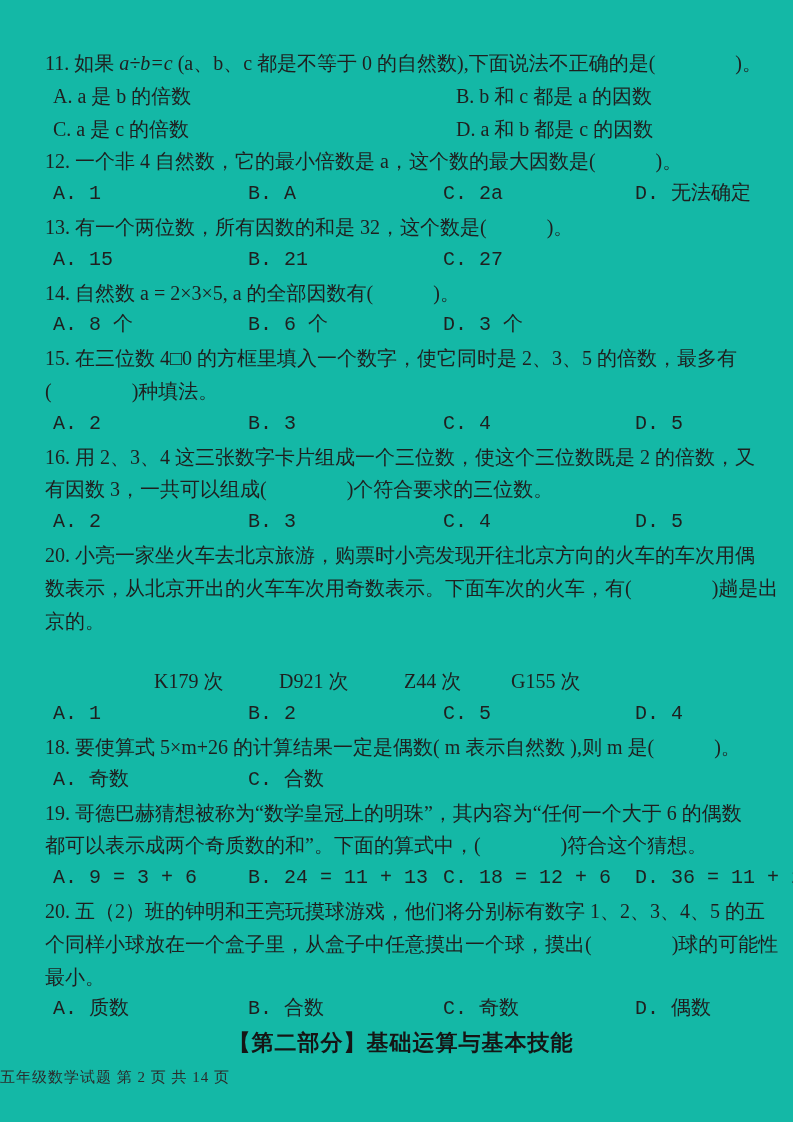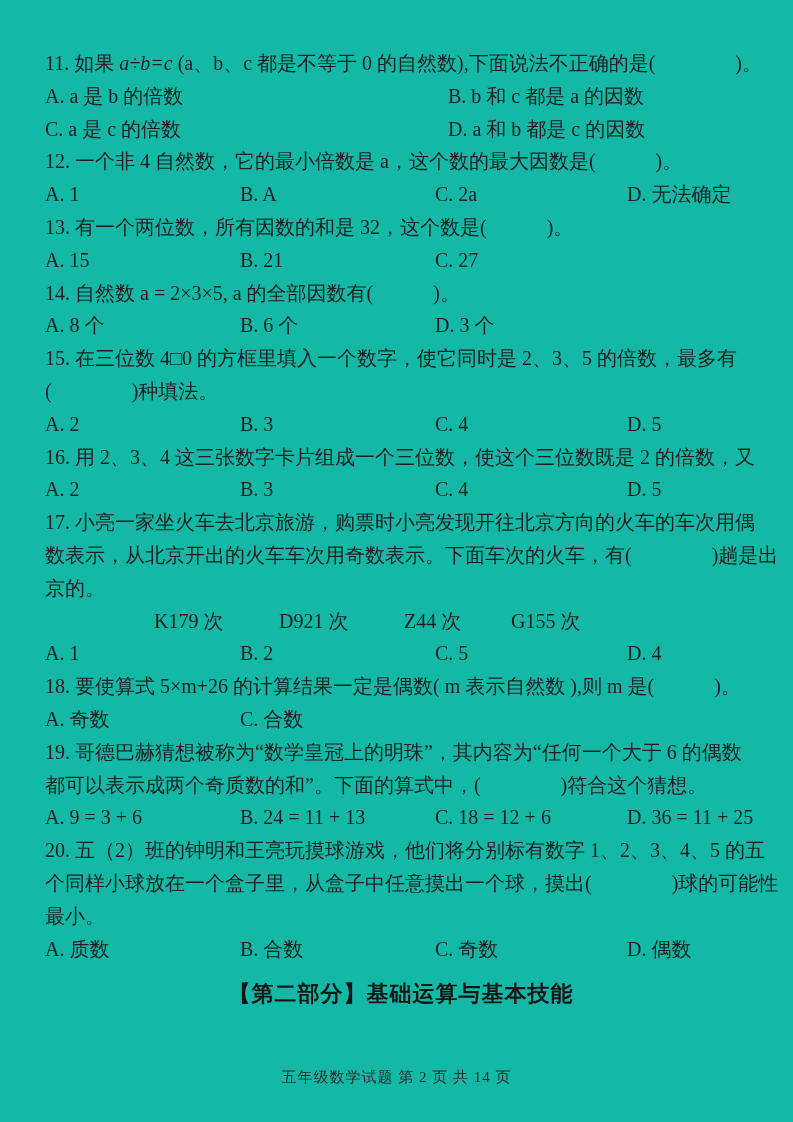--- a/index.html
+++ b/index.html
@@ -12,41 +12,41 @@
     font-family: "Liberation Serif", "DejaVu Serif", serif;
     color: #1f1f1f;
   }
   .content {
     position: absolute;
     left: 45px; top: 47px; width: 712px;
     font-size: 20px;
     line-height: 32.8px;
   }
   .qline { white-space: nowrap; }
-  .opts4 { display: grid; grid-template-columns: 195px 195px 192px auto; }
+  .opts4 { display: grid; grid-template-columns: 195px 195px 192px auto; font-family: Liberation Mono, monospace; }
   .opts2 { display: grid; grid-template-columns: 403px auto; }
-  .opt   { white-space: nowrap; }
+  .opt   { white-space: nowrap; margin-left: 8px; }
   .math  { font-style: italic; }
-  .trains { padding-left: 109px; white-space: nowrap; }
+  .trains { padding-left: 109px; white-space: nowrap; margin-top: 28px; }
   .train  { display: inline-block; }
   .train.t1, .train.t2 { width: 120px; }
   .train.t3 { width: 102px; }
   .section-title {
-    margin-top: 13px;
+    margin-top: 1px;
     text-align: center;
     font-family: "Liberation Sans", "DejaVu Sans", sans-serif;
     font-weight: 700;
     font-size: 22px;
     letter-spacing: 1px;
     color: #151515;
   }
   .footer {
     position: absolute;
     left: 0; width: 100%; top: 1068px;
-    text-align: center;
+    text-align: left;
     font-size: 15px;
     letter-spacing: 1px;
     color: #2b2b2b;
   }
 </style>
 </head>
 <body>
 
 <div class="page">
   <div class="content">
@@ -95,30 +95,31 @@
       <div class="opts4">
         <span class="opt">A. 2</span>
         <span class="opt">B. 3</span>
         <span class="opt">C. 4</span>
         <span class="opt">D. 5</span>
       </div>
     </div>
 
     <div class="q">
       <div class="qline">16. 用 2、3、4 这三张数字卡片组成一个三位数，使这个三位数既是 2 的倍数，又</div>
+      <div class="qline">有因数 3，一共可以组成(　　　　)个符合要求的三位数。</div>
       <div class="opts4">
         <span class="opt">A. 2</span>
         <span class="opt">B. 3</span>
         <span class="opt">C. 4</span>
         <span class="opt">D. 5</span>
       </div>
     </div>
 
     <div class="q">
-      <div class="qline">17. 小亮一家坐火车去北京旅游，购票时小亮发现开往北京方向的火车的车次用偶</div>
+      <div class="qline">20. 小亮一家坐火车去北京旅游，购票时小亮发现开往北京方向的火车的车次用偶</div>
       <div class="qline">数表示，从北京开出的火车车次用奇数表示。下面车次的火车，有(　　　　)趟是出</div>
       <div class="qline">京的。</div>
       <div class="trains">
         <span class="train t1">K179 次</span>
         <span class="train t2">D921 次</span>
         <span class="train t3">Z44 次</span>
         <span class="train t4">G155 次</span>
       </div>
       <div class="opts4">
         <span class="opt">A. 1</span>

